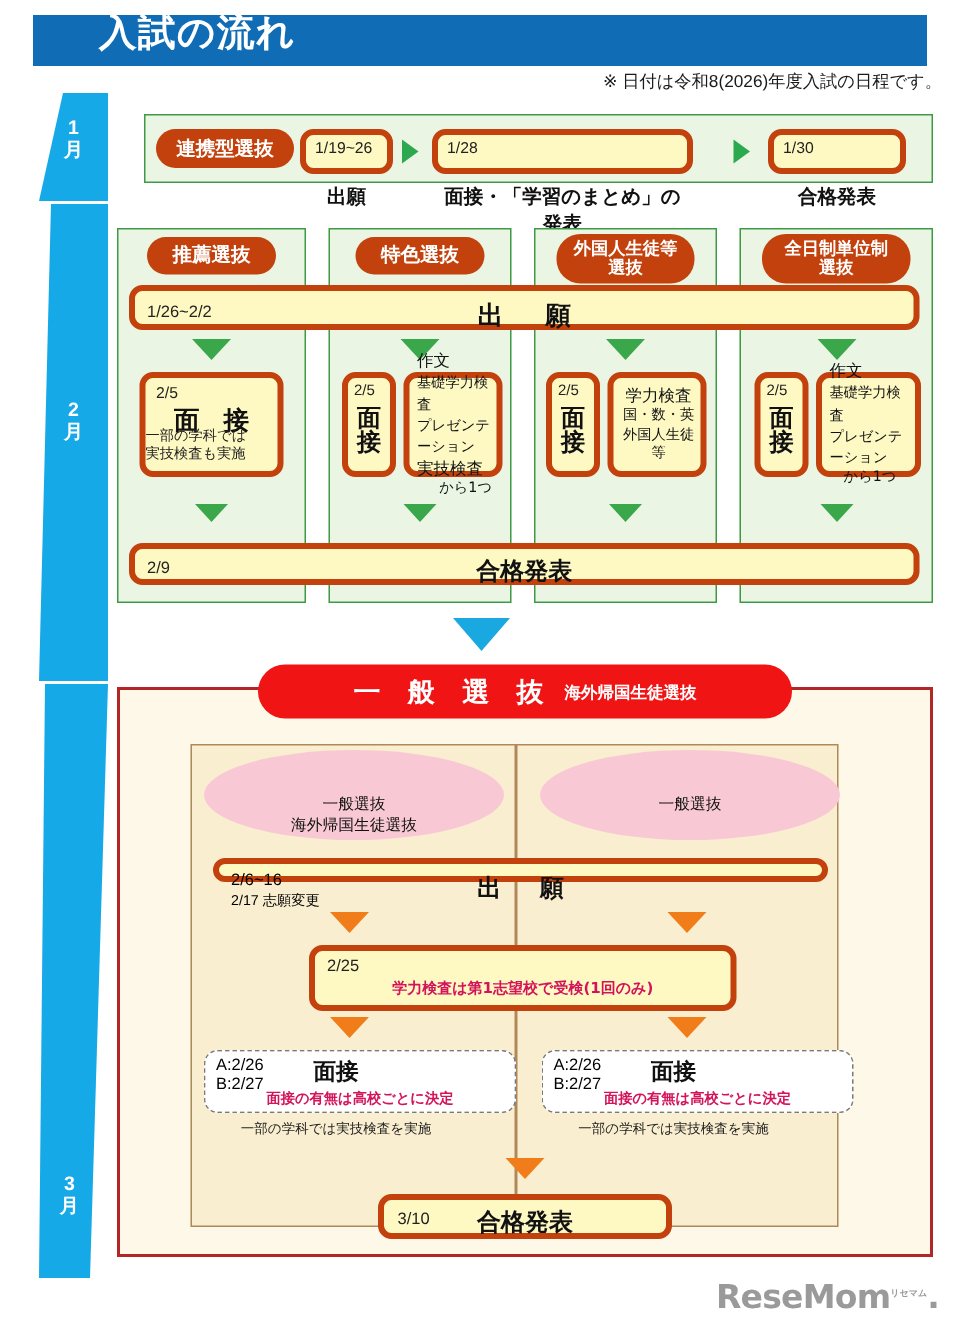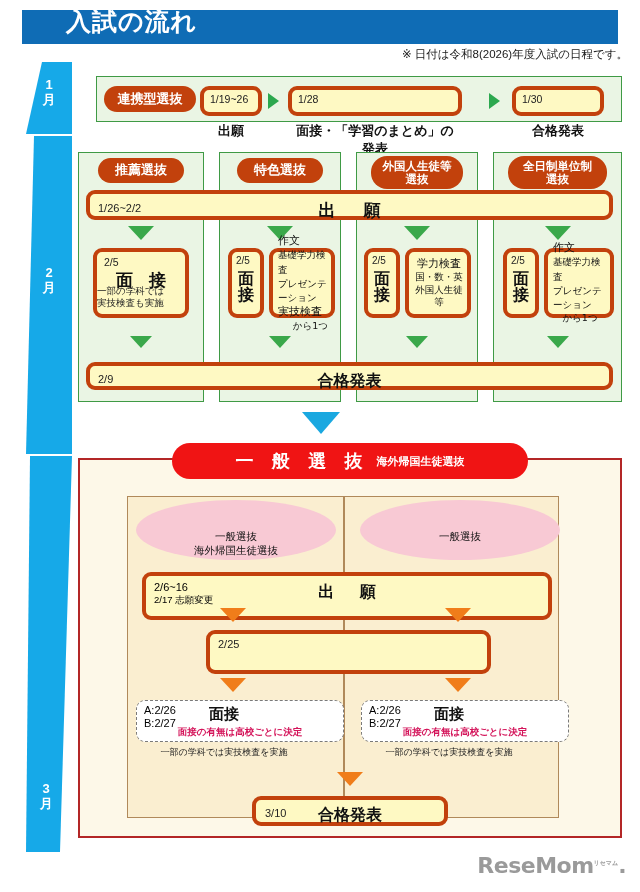--- a/index.html
+++ b/index.html
@@ -193,21 +193,21 @@
     font-size: 16px; font-weight: bold; color: #111;
     font-family: "DejaVu Sans", sans-serif;
   }
   .choice-col .sub {
     position: absolute; left: 0; right: 0; top: 30px; text-align: center;
     font-size: 10.5px; color: #111; line-height: 1.3;
     font-family: "DejaVu Sans", sans-serif;
   }
   .vdiv { position: absolute; left: 343px; top: 496px; width: 1.5px; height: 322px; background: #b0895a; }
 
-  .g-shutsugan { position: absolute; left: 142px; top: 572px; width: 410px; height: 48px; }
+  .g-shutsugan { position: absolute; left: 142px; top: 572px; width: 410px; height: 16px; }
   .g-shutsugan .d1 { position: absolute; left: 8px; top: 5px; font-size: 11px; }
   .g-shutsugan .d2 { position: absolute; left: 8px; top: 18px; font-size: 9.5px; }
   .g-shutsugan .lbl {
     position: absolute; left: 0; right: 0; top: 6px; text-align: center;
     font-size: 16px; letter-spacing: 10px; text-indent: 10px;
   }
 
   .tri-orange {
     position: absolute; width: 0; height: 0;
     border-left: 13px solid transparent; border-right: 13px solid transparent;
@@ -434,20 +434,21 @@
   <span class="d1">2/6~16</span>
   <span class="d2">2/17 志願変更</span>
   <span class="lbl bigjp">出 願</span>
 </div>
 
 <div class="tri-orange" style="left:220px; top:608px;"></div>
 <div class="tri-orange" style="left:445px; top:608px;"></div>
 
 <div class="wbox g-gakuryoku">
   <span class="date">2/25</span>
+  <span class="red">学力検査は第1志望校で受検(1回のみ)</span>
 </div>
 
 <div class="tri-orange" style="left:220px; top:678px;"></div>
 <div class="tri-orange" style="left:445px; top:678px;"></div>
 
 <div class="g-mensetsu" id="gm1">
   <span class="d1">A:2/26</span>
   <span class="d2">B:2/27</span>
   <span class="big bigjp">面接</span>
   <span class="red">面接の有無は高校ごとに決定</span>

